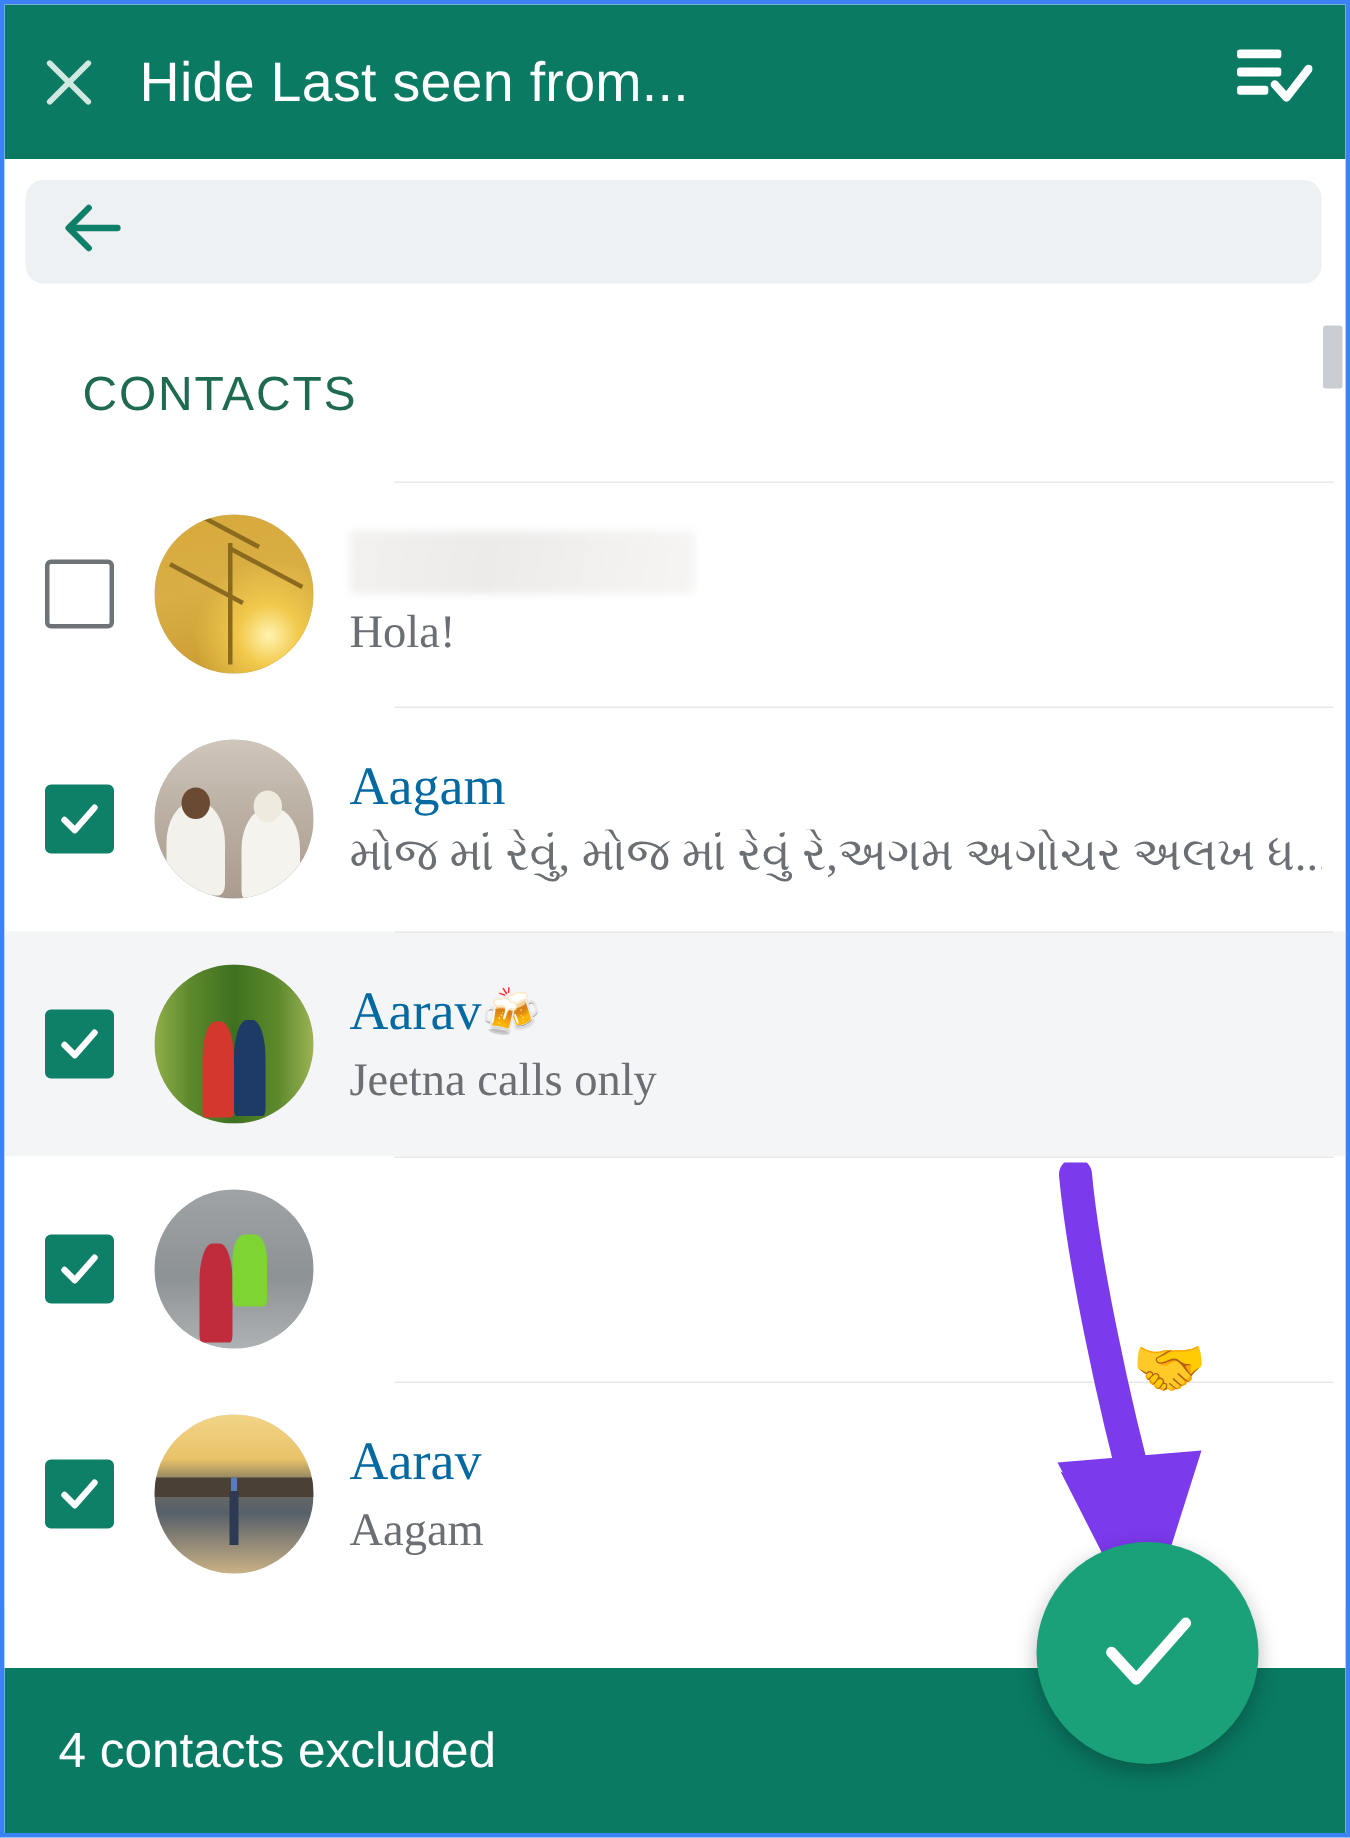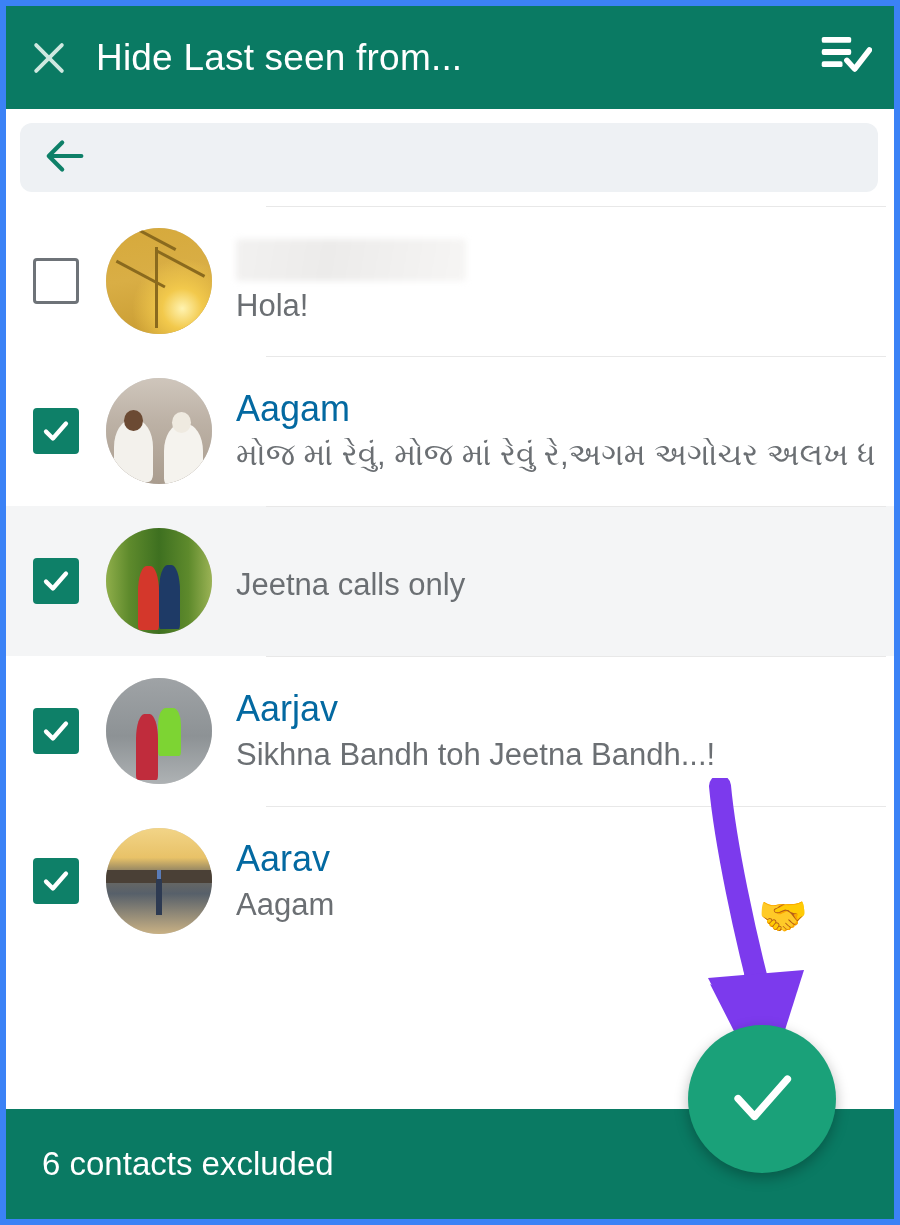--- a/index.html
+++ b/index.html
@@ -6,21 +6,21 @@
   html, body {
     width:900px; height:1225px;
     font-family:"Liberation Sans", sans-serif;
     background:#ffffff;
     overflow:hidden;
   }
 
   
   #frame {
     position:absolute; inset:0;
-    border:6px solid #3b82f6;
+    border:3px solid #3b82f6;
     background:#ffffff;
     overflow:hidden;
   }
 
   
   #appbar {
     position:absolute; left:0; right:0; top:0;
     height:103px;
     background:#0A7A63;
     display:flex; align-items:center;
@@ -94,20 +94,21 @@
     font-size:32px;
     letter-spacing:1.2px;
   }
 
   
   .row {
     position:relative;
     height:150px;
     display:flex; align-items:center;
     background:#ffffff;
+    font-family:Liberation Serif, serif;
   }
   .row.highlight { background:#F4F5F6; }
 
   .row-divider {
     position:absolute; left:260px; right:8px; top:0;
     height:1px; background:#E8E8E8;
   }
 
   .checkbox {
     width:100px; flex:0 0 auto;
@@ -327,20 +328,21 @@
         </span>
       </div>
       <input id="search-input" type="text" value="" placeholder="" style="">
     </div>
   </div>
 
   <div id="list-region">
 
     <div id="scroll-thumb"></div>
 
+    <div id="section-header">CONTACTS</div>
 
     <div class="row">
       <div class="row-divider"></div>
       <div class="checkbox">
         <div class="cb-box">
           
         </div>
       </div>
       <div class="avatar">
         <div class="av-inner av-windmill"></div>
@@ -375,40 +377,37 @@
         <div class="cb-box checked">
           <svg class="tick" width="30" height="30" viewBox="0 0 24 24" fill="none" stroke="#FFFFFF" stroke-width="3.4" stroke-linecap="round" stroke-linejoin="round">
             <polyline points="4,12.5 9.5,18 20,6"></polyline>
           </svg>
         </div>
       </div>
       <div class="avatar">
         <div class="av-inner av-aarav"></div>
       </div>
       <div class="meta">
+        <div class="cname"><span>Aarav</span><span class="emoji">🍻</span></div>
         <div class="cstatus">Jeetna calls only</div>
       </div>
     </div>
 
     <div class="row">
       <div class="row-divider"></div>
       <div class="checkbox">
         <div class="cb-box checked">
           <svg class="tick" width="30" height="30" viewBox="0 0 24 24" fill="none" stroke="#FFFFFF" stroke-width="3.4" stroke-linecap="round" stroke-linejoin="round">
             <polyline points="4,12.5 9.5,18 20,6"></polyline>
           </svg>
         </div>
       </div>
       <div class="avatar">
         <div class="av-inner av-aarjav"></div>
       </div>
-      <div class="meta">
-        <div class="cname">Aarjav</div>
-        <div class="cstatus">Sikhna Bandh toh Jeetna Bandh...!</div>
-      </div>
     </div>
 
     <div class="row">
       <div class="row-divider"></div>
       <div class="checkbox">
         <div class="cb-box checked">
           <svg class="tick" width="30" height="30" viewBox="0 0 24 24" fill="none" stroke="#FFFFFF" stroke-width="3.4" stroke-linecap="round" stroke-linejoin="round">
             <polyline points="4,12.5 9.5,18 20,6"></polyline>
           </svg>
         </div>
@@ -420,21 +419,21 @@
         <div class="cname">Aarav</div>
         <div class="cstatus">Aagam</div>
       </div>
     </div>
 
   </div>
 
   <div id="peek-emoji">🤝</div>
 
   <div id="bottombar">
-    <div id="bottombar-label">6 contacts excluded</div>
+    <div id="bottombar-label">4 contacts excluded</div>
   </div>
 
   <div id="fab">
     <span>
       <svg width="72" height="72" viewBox="0 0 24 24" fill="none" stroke="#FFFFFF" stroke-width="2.4" stroke-linecap="round" stroke-linejoin="round">
         <polyline points="4,12.5 9.5,18.5 20.5,6"></polyline>
       </svg>
     </span>
   </div>
 

